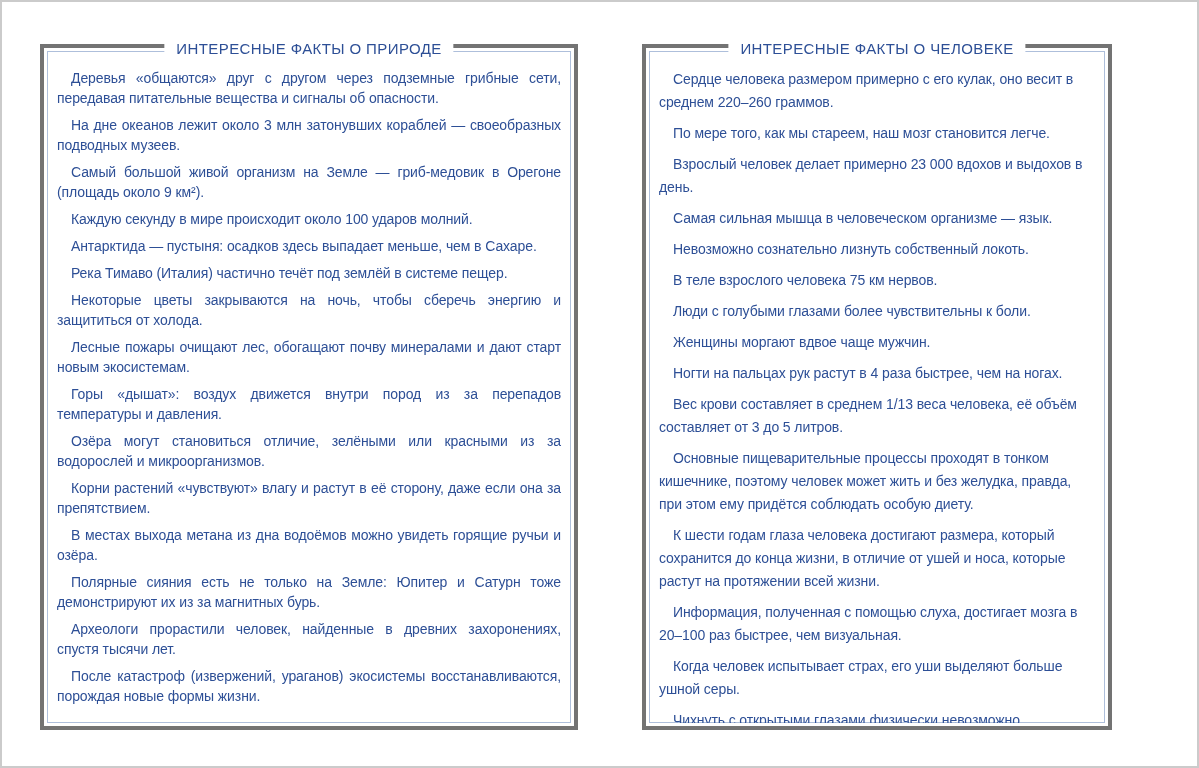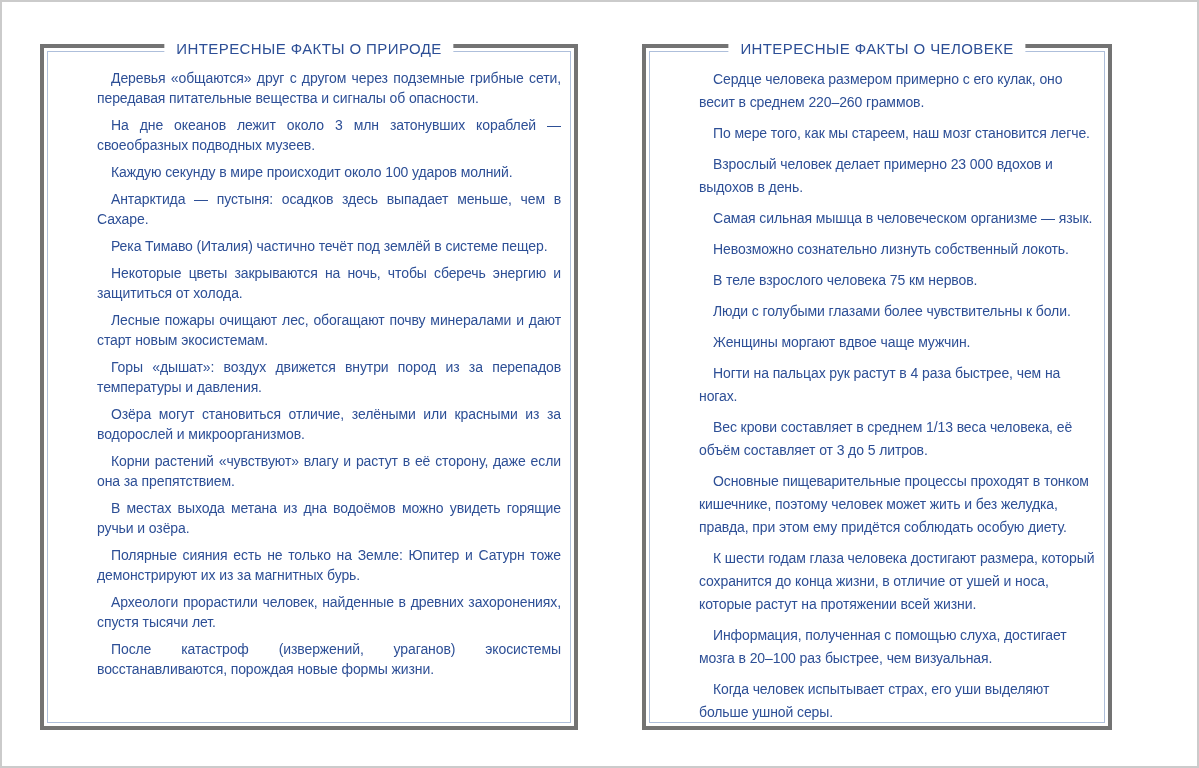--- a/index.html
+++ b/index.html
@@ -48,21 +48,20 @@
     letter-spacing: 0.4px;
     color: #2d4f96;
     white-space: nowrap;
     z-index: 2;
   }
   .panel-body {
     position: absolute;
     inset: 3px;
     padding: 17px 10px 8px 10px;
     overflow: hidden;
-    margin-left: 40px;
   }
   .panel-body p {
     margin: 0;
     color: #2d4f96;
     font-size: 14px;
     text-indent: 14px;
     letter-spacing: -0.1px;
   }
   .panel.nature .panel-body p {
     line-height: 20px;
@@ -78,20 +77,21 @@
 </head>
 <body>
 
 <div class="page">
 
   <section class="panel nature">
     <div class="panel-title">ИНТЕРЕСНЫЕ ФАКТЫ О ПРИРОДЕ</div>
     <div class="panel-body">
       <p>Деревья «общаются» друг с другом через подземные грибные сети, передавая питательные вещества и сигналы об опасности.</p>
       <p>На дне океанов лежит около 3 млн затонувших кораблей — своеобразных подводных музеев.</p>
+      <p>Самый большой живой организм на Земле — гриб-медовик в Орегоне (площадь около 9 км²).</p>
       <p>Каждую секунду в мире происходит около 100 ударов молний.</p>
       <p>Антарктида — пустыня: осадков здесь выпадает меньше, чем в Сахаре.</p>
       <p>Река Тимаво (Италия) частично течёт под землёй в системе пещер.</p>
       <p>Некоторые цветы закрываются на ночь, чтобы сберечь энергию и защититься от холода.</p>
       <p>Лесные пожары очищают лес, обогащают почву минералами и дают старт новым экосистемам.</p>
       <p>Горы «дышат»: воздух движется внутри пород из за перепадов температуры и давления.</p>
       <p>Озёра могут становиться отличие, зелёными или красными из за водорослей и микроорганизмов.</p>
       <p>Корни растений «чувствуют» влагу и растут в её сторону, даже если она за препятствием.</p>
       <p>В местах выхода метана из дна водоёмов можно увидеть горящие ручьи и озёра.</p>
       <p>Полярные сияния есть не только на Земле: Юпитер и Сатурн тоже демонстрируют их из за магнитных бурь.</p>

